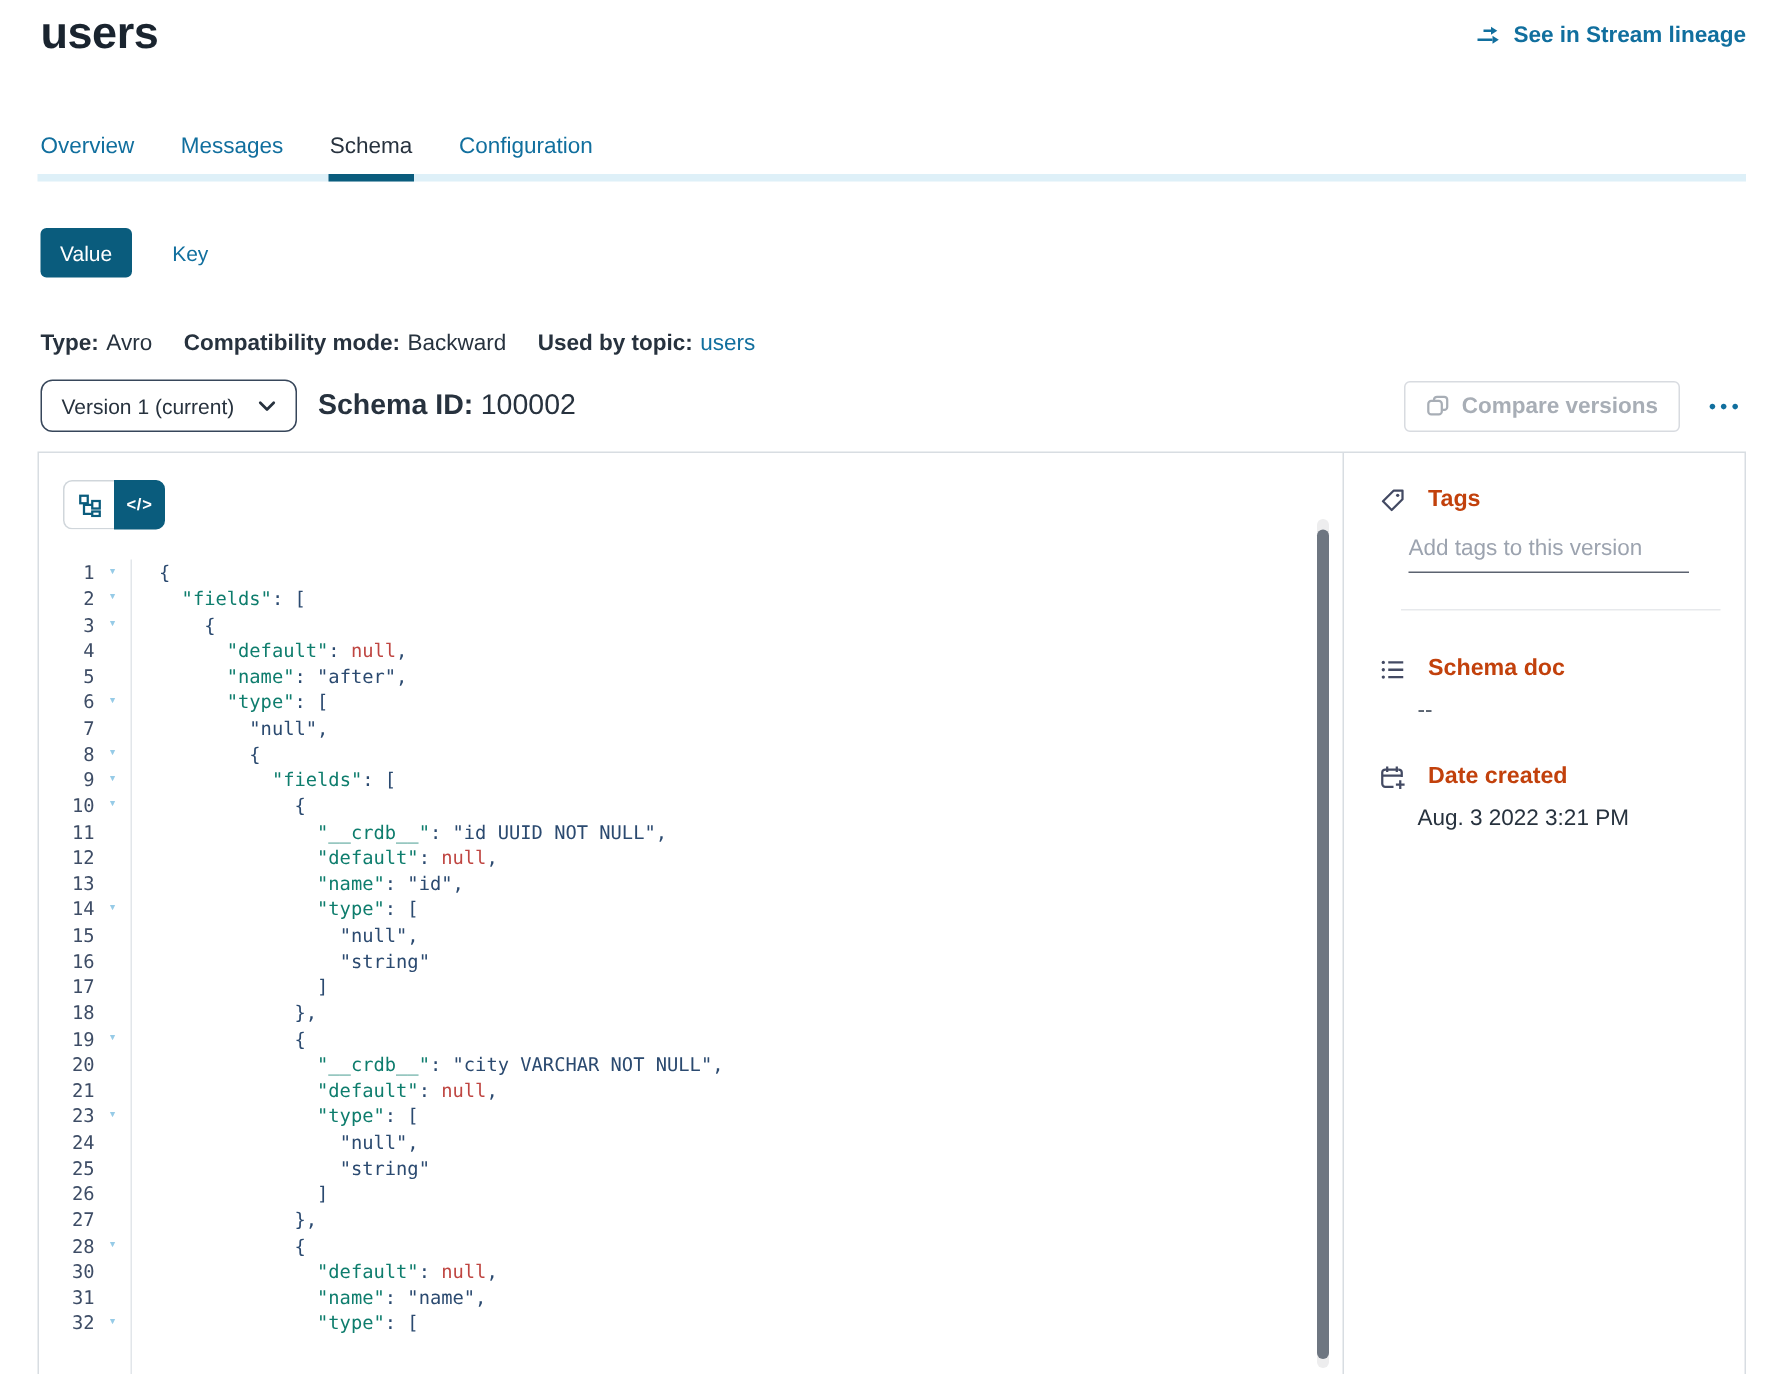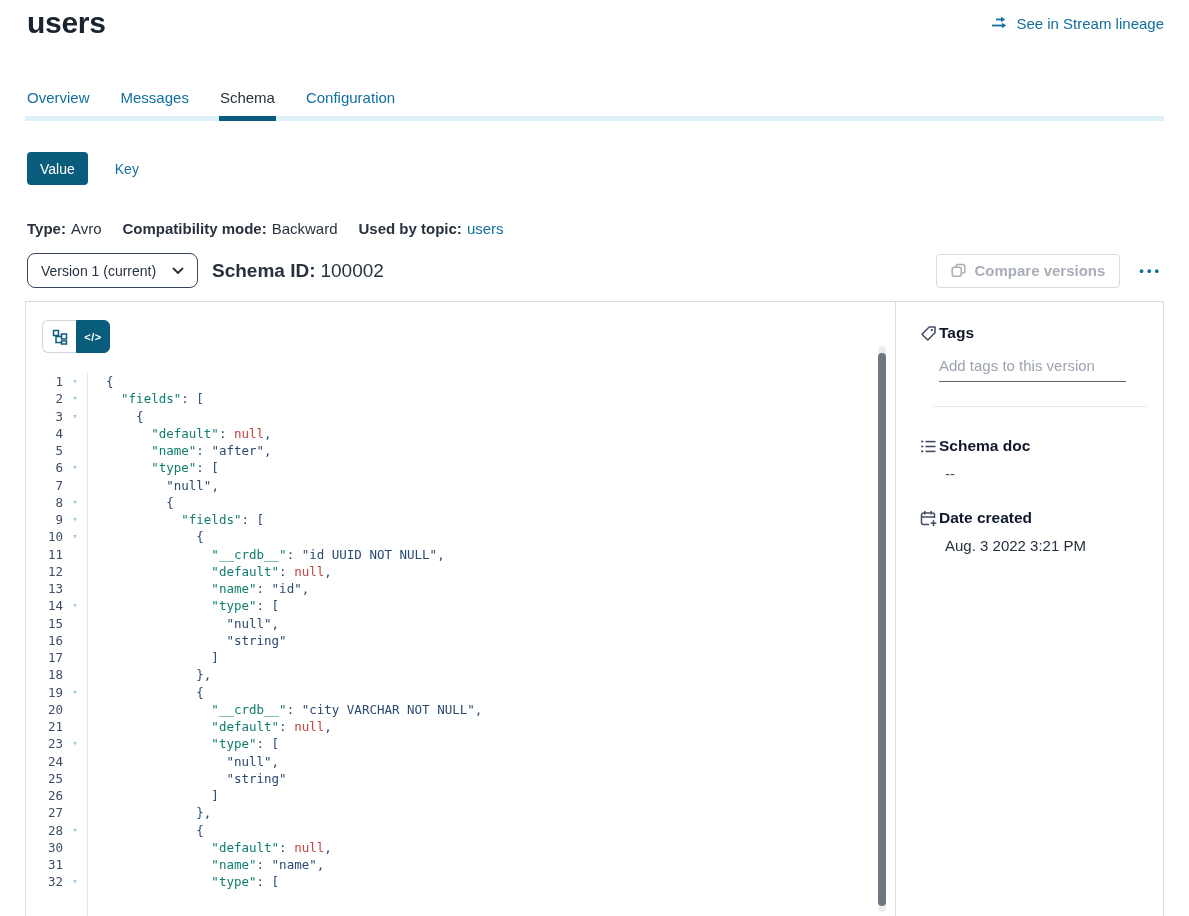--- a/index.html
+++ b/index.html
@@ -3,22 +3,22 @@
 <meta charset="utf-8">
 <style>
   * { margin:0; padding:0; box-sizing:border-box; }
   html,body { width:1189px; height:916px; }
   body {
     position:relative; background:#ffffff; overflow:hidden;
     font-family:"Liberation Sans", sans-serif; color:#27323e;
   }
   
   .page-title { position:absolute; left:27px; top:6px; font-size:30px; font-weight:700; color:#1a242f; letter-spacing:-0.3px; }
-  .lineage-link { position:absolute; right:25px; top:15px; display:flex; align-items:flex-start; gap:8px;
-    color:#116f9e; font-size:15px; font-weight:400; cursor:pointer; }
+  .lineage-link { position:absolute; right:25px; top:15px; display:flex; align-items:center; gap:8px;
+    color:#116f9e; font-size:15px; font-weight:700; cursor:pointer; }
   
   .tabs { position:absolute; left:27px; top:89px; display:flex; gap:31px; font-size:15px; }
   .tab { color:#116f9e; cursor:pointer; position:relative; padding-bottom:4px; }
   .tab.active { color:#27323e; font-weight:500; }
   .tab.active::after { content:""; position:absolute; left:-1px; right:-1px; top:27px; height:5px; background:#0a5c7d; z-index:2; }
   .tab-track { position:absolute; left:25px; top:116px; width:1139px; height:5px; background:#def0f8; }
   
   .seg-row { position:absolute; left:27px; top:152px; display:flex; align-items:center; gap:27px; }
   .value-btn { background:#0a5c7d; color:#fff; border:none; border-radius:4px; height:33px; padding:0 13px; font-size:14px; font-family:inherit; cursor:pointer; }
   .key-link { color:#116f9e; font-size:14px; cursor:pointer; }
@@ -58,21 +58,21 @@
   .code-text { padding-left:19px; }
   .c-k { color:#0e7d6d; }
   .c-s { color:#2b4a70; }
   .c-p { color:#2b4a70; }
   .c-u { color:#bf4541; }
   
   .sb-track { position:absolute; right:9px; top:44px; height:566px; width:8px; background:#ededee; border-radius:4px; }
   .sb-thumb { position:absolute; left:0; right:0; top:7px; height:553px; background:#6e7681; border-radius:4px; cursor:pointer; }
   
   .sidebar { flex:1; padding:22px 16px 0 24px; }
-  .side-head { display:flex; align-items:center; gap:2px; font-size:15.5px; font-weight:700; color:#0f172a; }
+  .side-head { display:flex; align-items:center; gap:15px; font-size:15.5px; font-weight:700; color:#c2410c; }
   .side-head svg { flex:none; }
   .tags-input { display:block; margin:13px 0 0 19px; width:187px; border:none; outline:none;
     border-bottom:1px solid #5c6370; font-size:15px; padding:2px 0 7px; color:#27323e; font-family:inherit; background:transparent; }
   .tags-input::placeholder { color:#9ca3af; }
   .side-divider { height:1px; background:#e7e9ec; margin:24px 0 0 14px; width:213px; }
   .side-value { margin:10px 0 0 25px; font-size:15px; color:#27323e; }
   .side-value.dim { color:#4b5563; }
   .sec-doc { margin-top:30px; }
   .sec-date { margin-top:27px; }
 </style>

